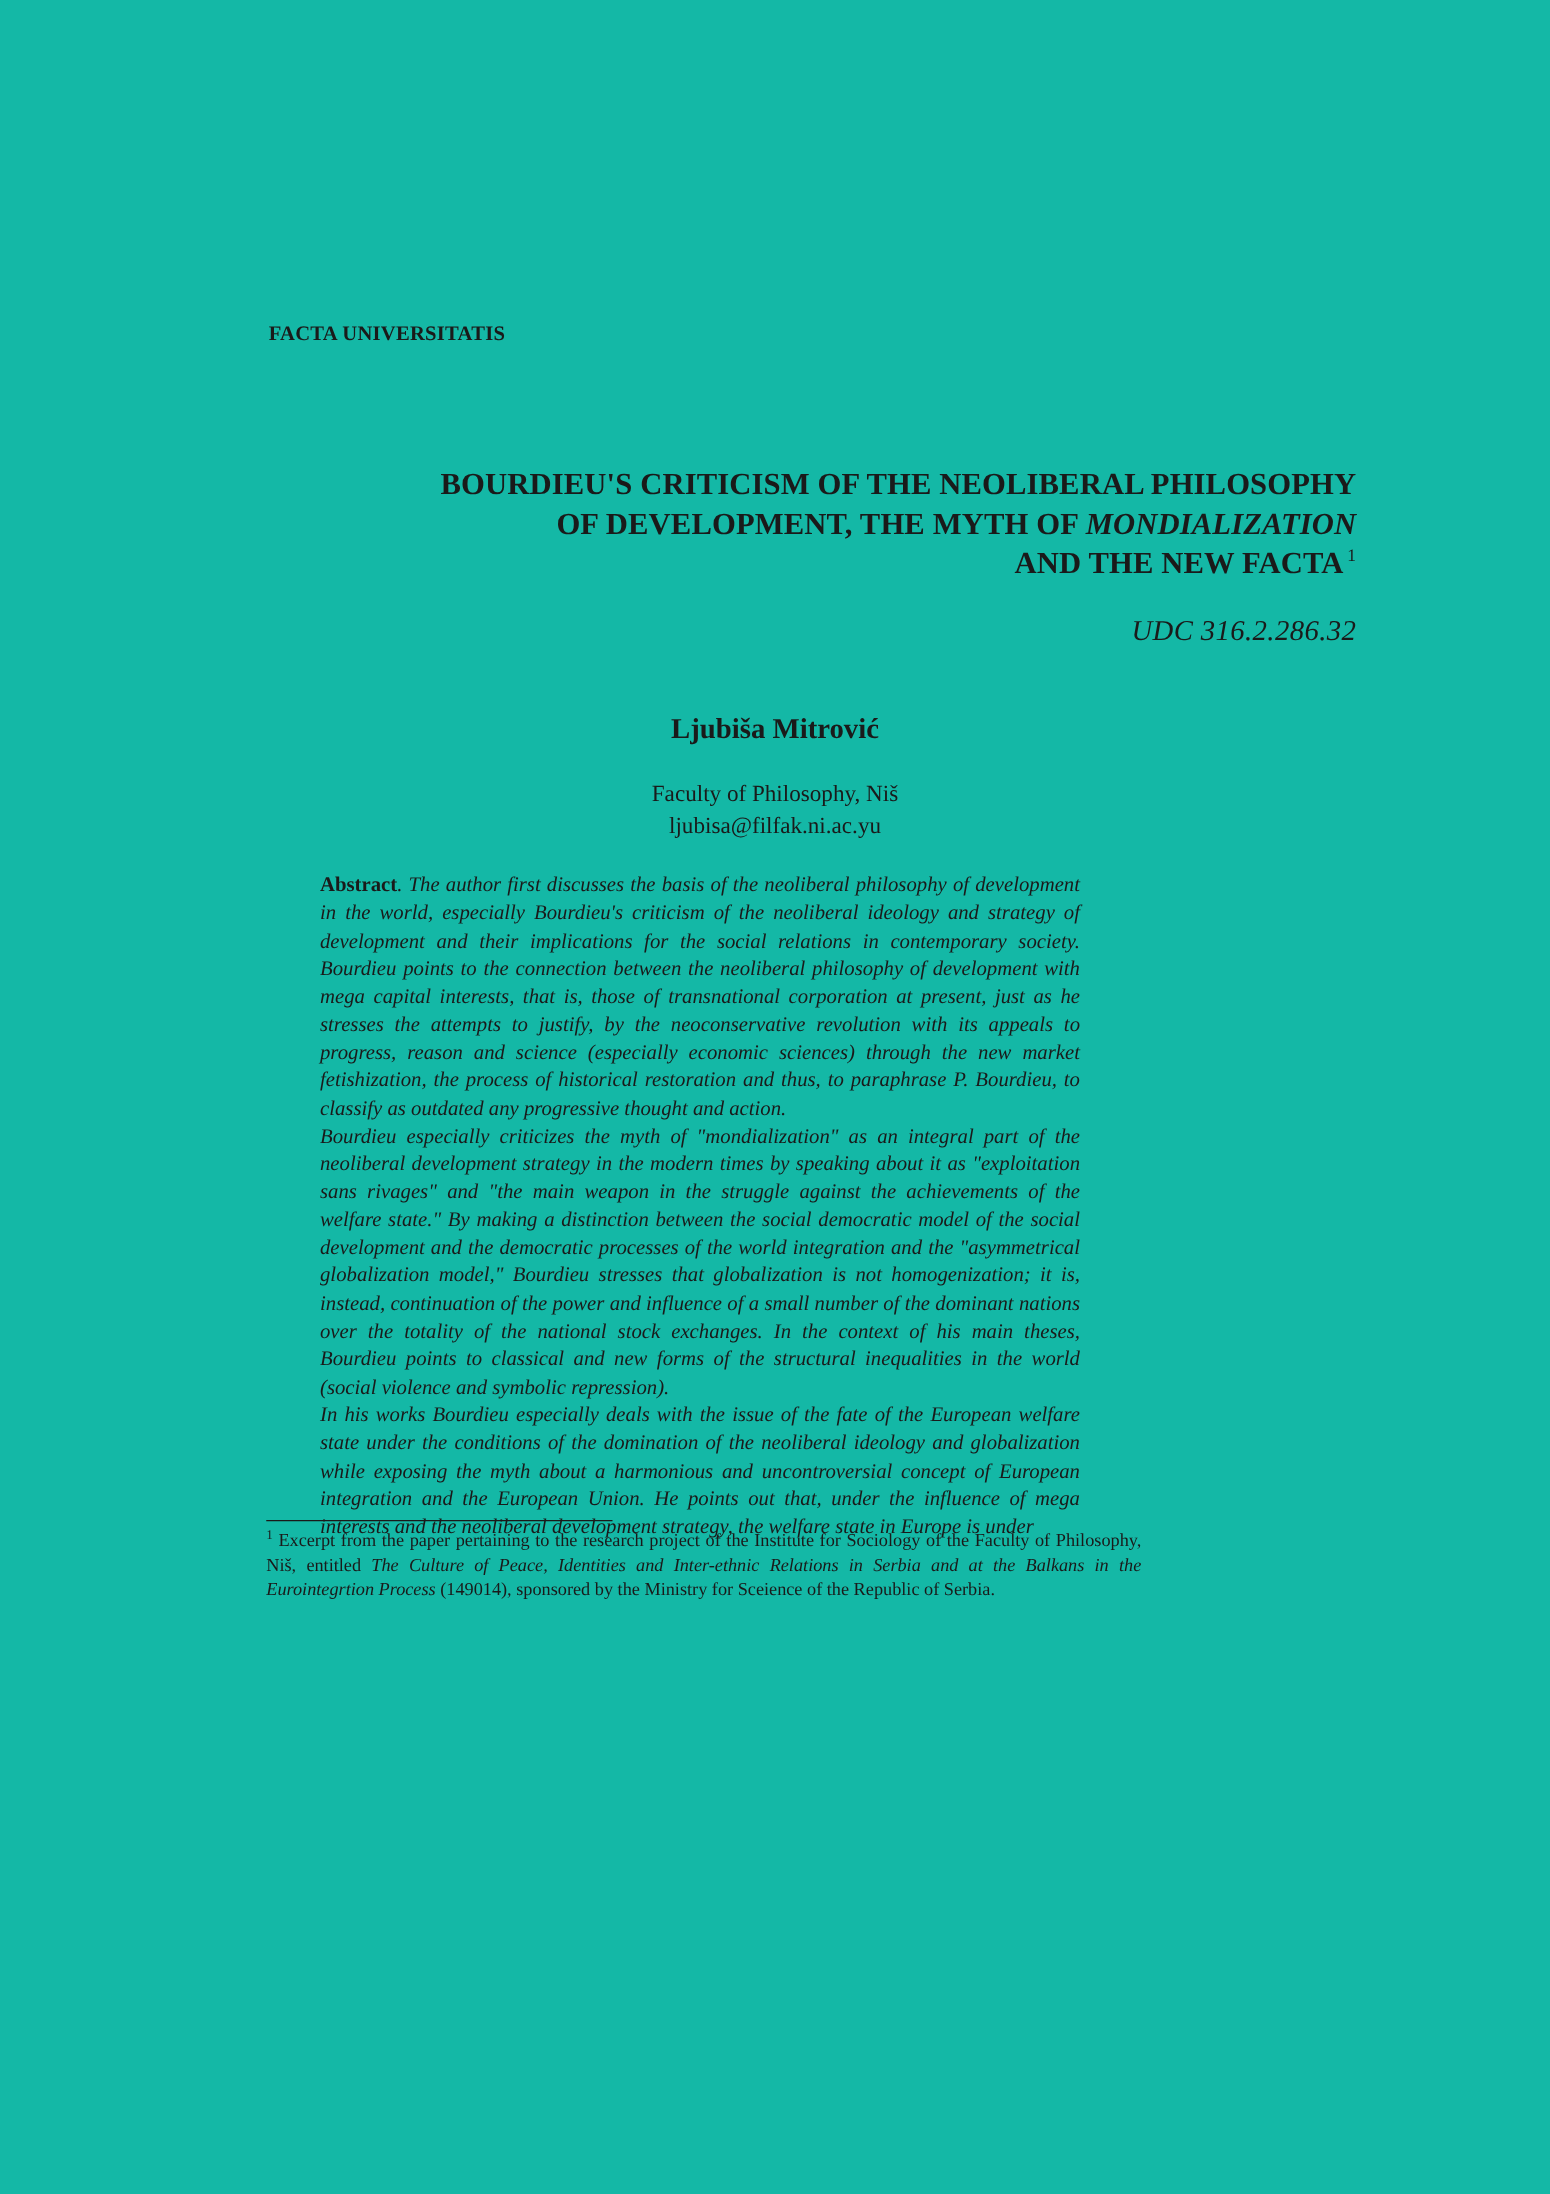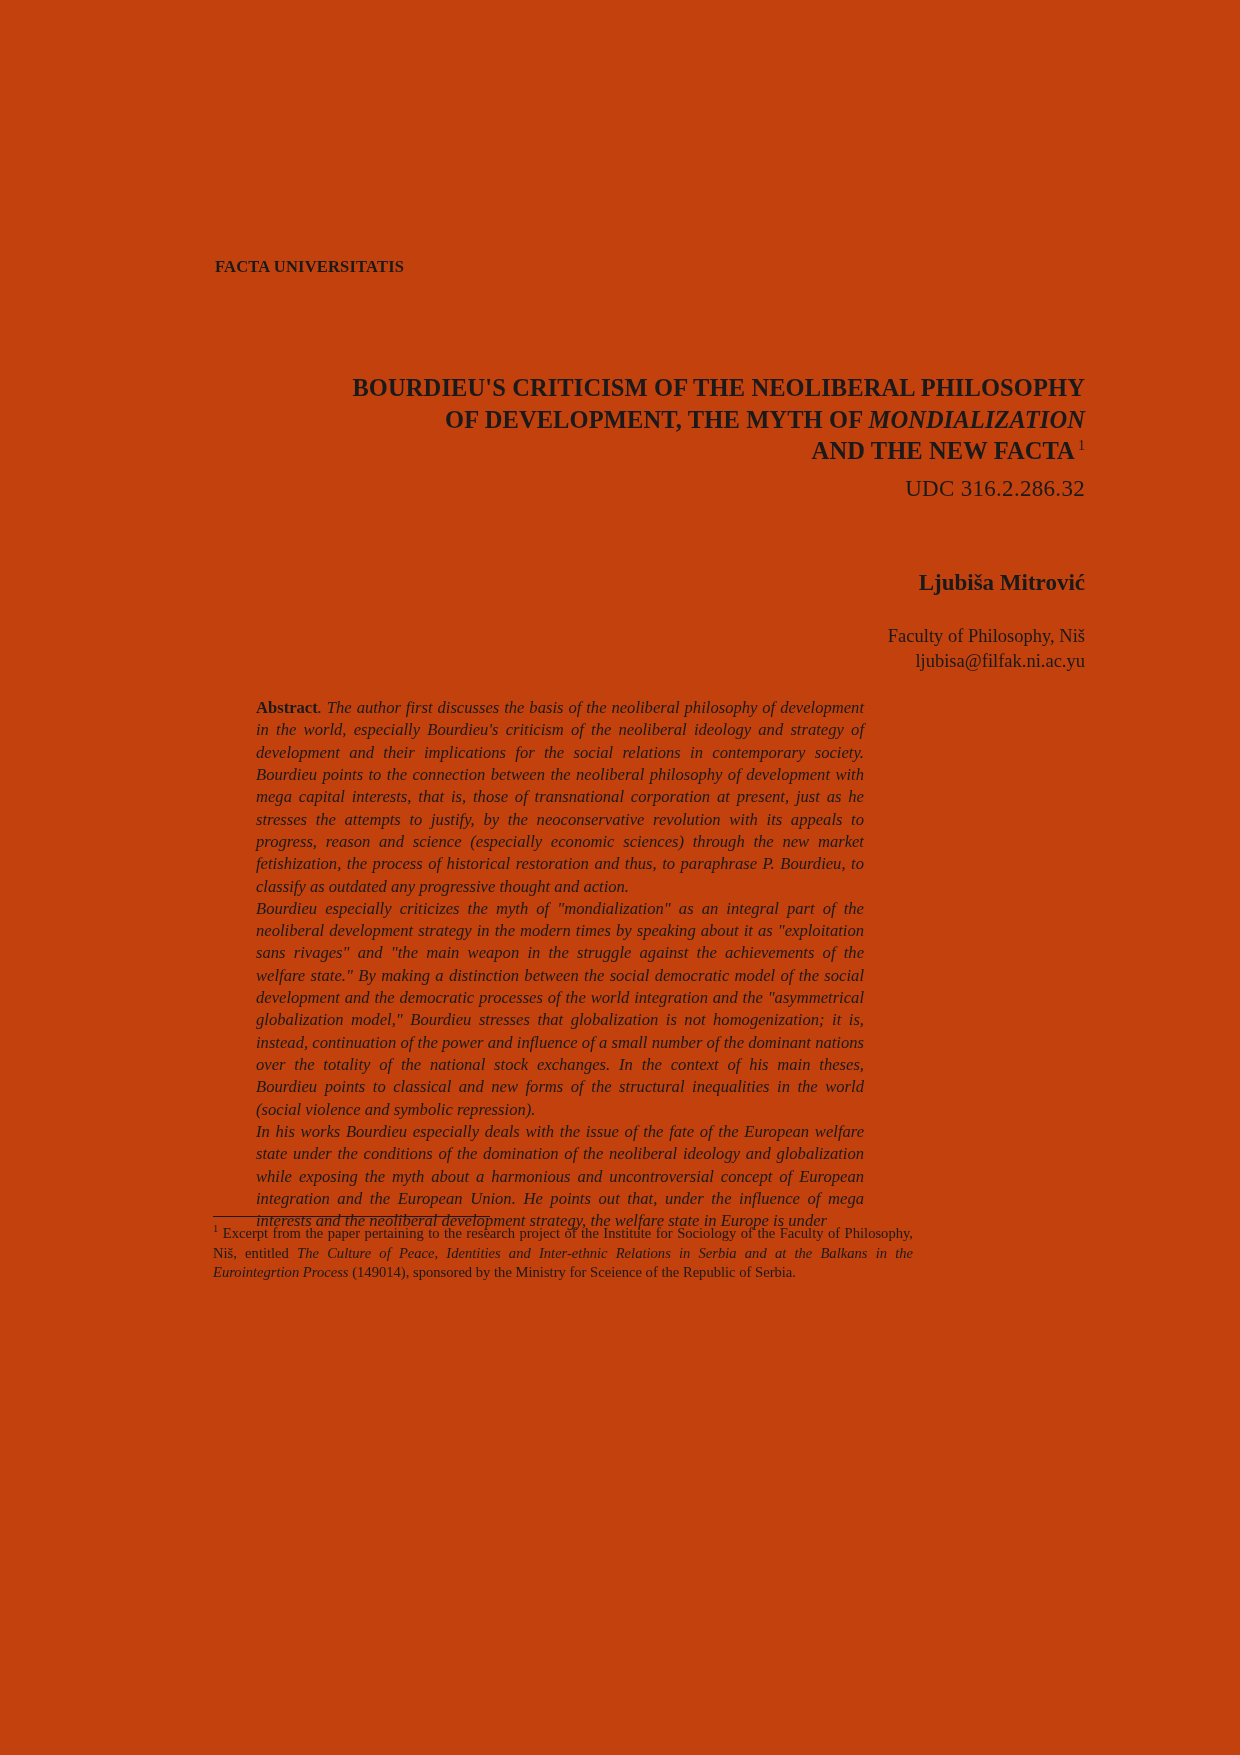--- a/index.html
+++ b/index.html
@@ -15,21 +15,21 @@
     color: #1a1a1a;
     position: relative;
     overflow: hidden;
   }
   .page {
     position: absolute;
     top: 0;
     left: 0;
     width: 1240px;
     height: 1755px;
-    background: #c2410c;
+    background: #14b8a6;
   }
 
   
   .journal-header {
     position: absolute;
     left: 215px;
     top: 255px;
     width: 760px;
   }
   .journal-name {
@@ -75,31 +75,32 @@
     padding-left: 3px;
   }
   .title-sub {
     font-size: 21px;
     font-weight: bold;
     line-height: 1.3;
     margin-top: 8px;
   }
   .udc {
     font-size: 23px;
-    margin-top: 9px;
+    font-style: italic;
+    margin-top: 25px;
     letter-spacing: 0.3px;
   }
 
   
   .author-block {
     position: absolute;
     left: 155px;
     top: 568px;
     width: 930px;
-    text-align: right;
+    text-align: center;
   }
   .author-name {
     font-size: 23px;
     font-weight: bold;
     line-height: 1.3;
   }
   .affiliation {
     font-size: 18.5px;
     line-height: 1.36;
     margin-top: 26px;

